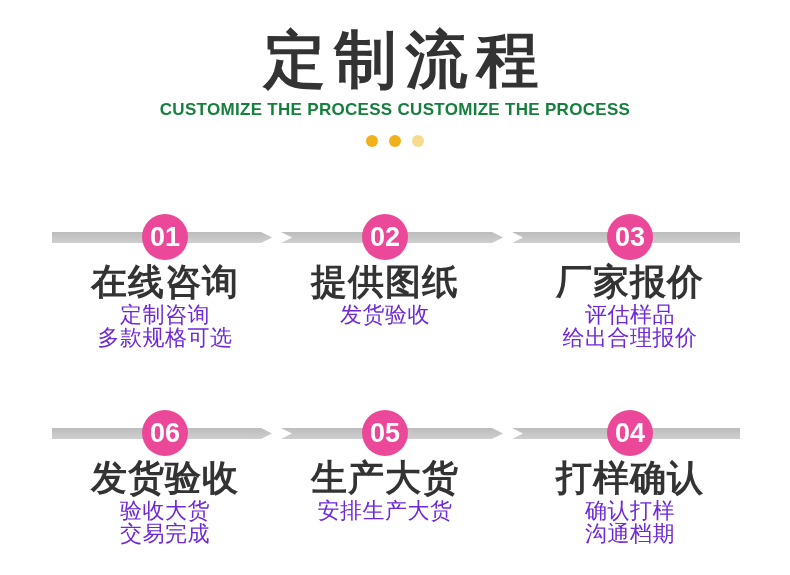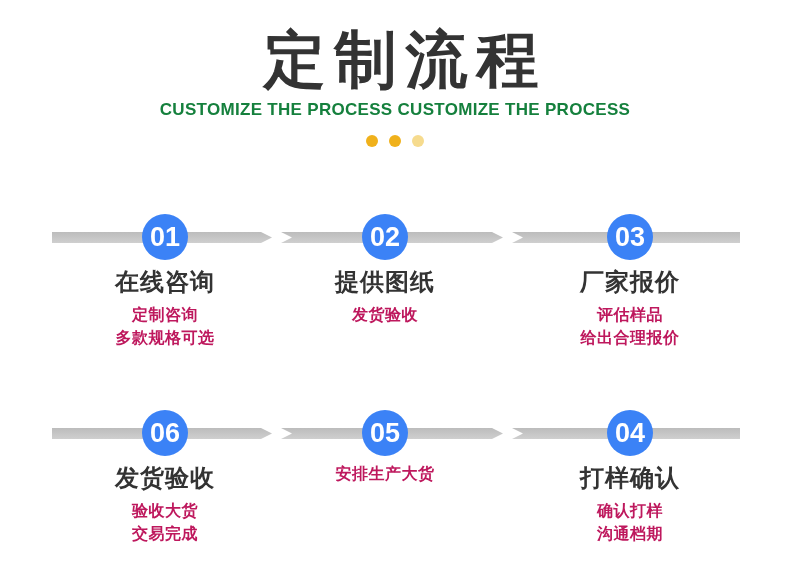--- a/index.html
+++ b/index.html
@@ -78,45 +78,45 @@
   }
   .step-pos-1 { left: 45px; }   
   .step-pos-2 { left: 265px; }  
   .step-pos-3 { left: 510px; }  
 
   .step-circle {
     margin-top: 2px;
     width: 46px;
     height: 46px;
     border-radius: 50%;
-    background: #3b82f6;
+    background: #ec4899;
     color: #ffffff;
     font-size: 27px;
     font-weight: 700;
     display: flex;
     align-items: center;
     justify-content: center;
   }
   .step-title {
     margin-top: 7px;
-    font-size: 24px;
+    font-size: 36px;
     line-height: 30px;
     font-weight: 700;
     color: #333333;
     letter-spacing: 1px;
   }
   .step-desc {
     margin-top: 6px;
     text-align: center;
   }
   .step-desc-line {
-    font-size: 16px;
+    font-size: 22px;
     line-height: 23px;
-    font-weight: 700;
-    color: #be185d;
+    font-weight: 400;
+    color: #6d28d9;
     letter-spacing: 0.5px;
   }
 </style>
 </head>
 <body>
 
 <div class="header">
   <div class="main-title">定制流程</div>
   <div class="subtitle">CUSTOMIZE THE PROCESS CUSTOMIZE THE PROCESS</div>
   <div class="dots">
@@ -167,20 +167,21 @@
     <div class="step-circle">06</div>
     <div class="step-title">发货验收</div>
     <div class="step-desc">
       <div class="step-desc-line">验收大货</div>
       <div class="step-desc-line">交易完成</div>
     </div>
   </div>
 
   <div class="step step-pos-2">
     <div class="step-circle">05</div>
+    <div class="step-title">生产大货</div>
     <div class="step-desc">
       <div class="step-desc-line">安排生产大货</div>
     </div>
   </div>
 
   <div class="step step-pos-3">
     <div class="step-circle">04</div>
     <div class="step-title">打样确认</div>
     <div class="step-desc">
       <div class="step-desc-line">确认打样</div>

